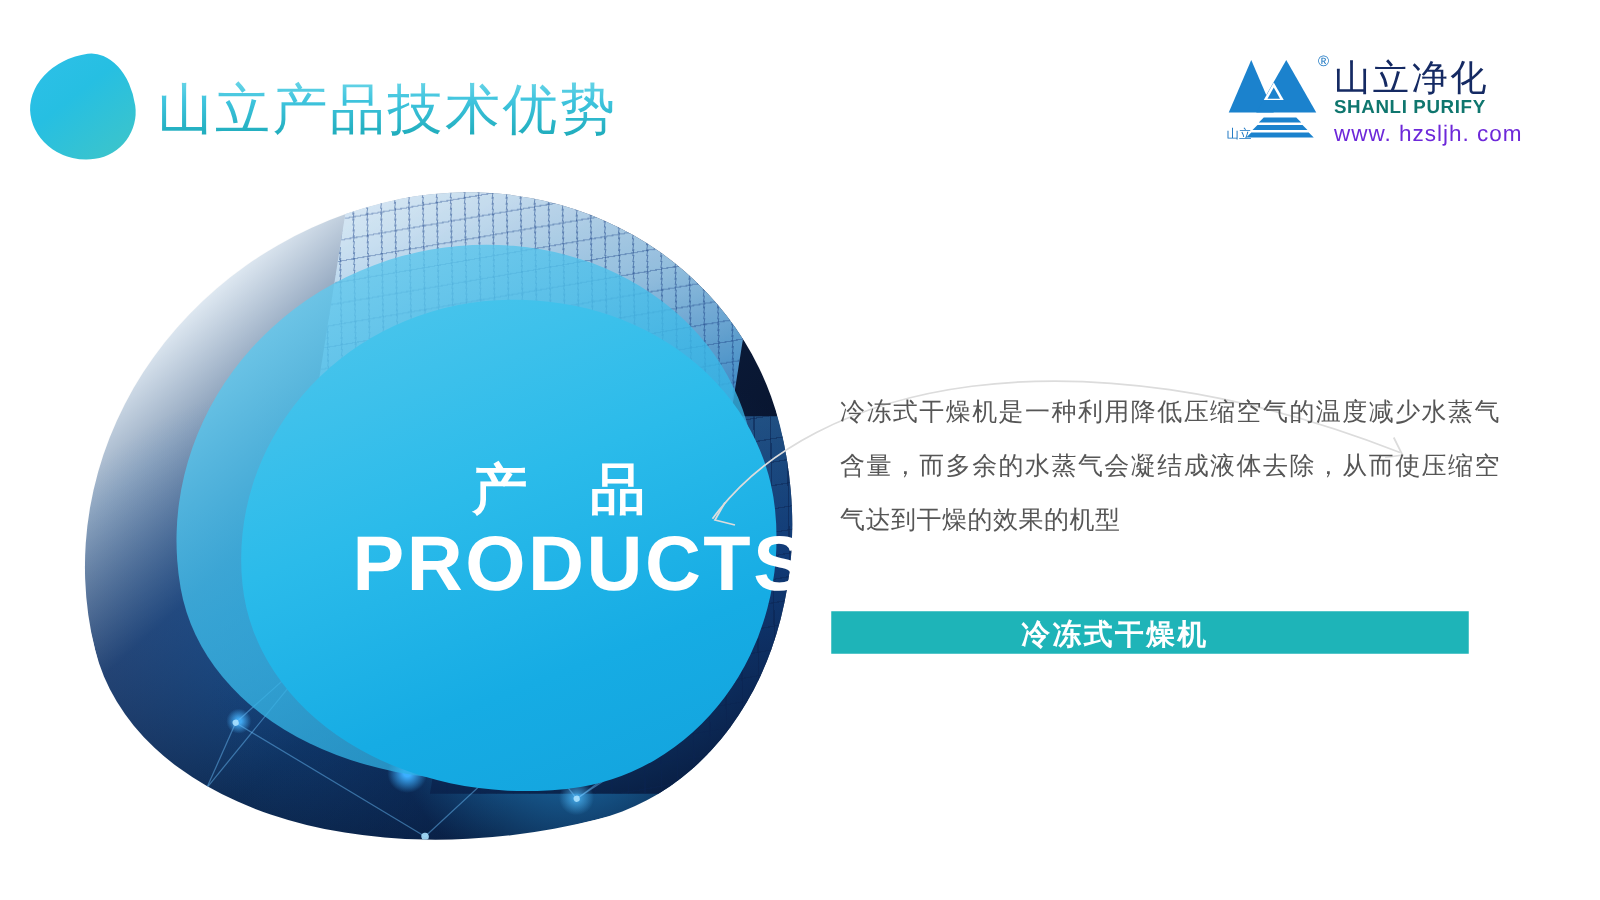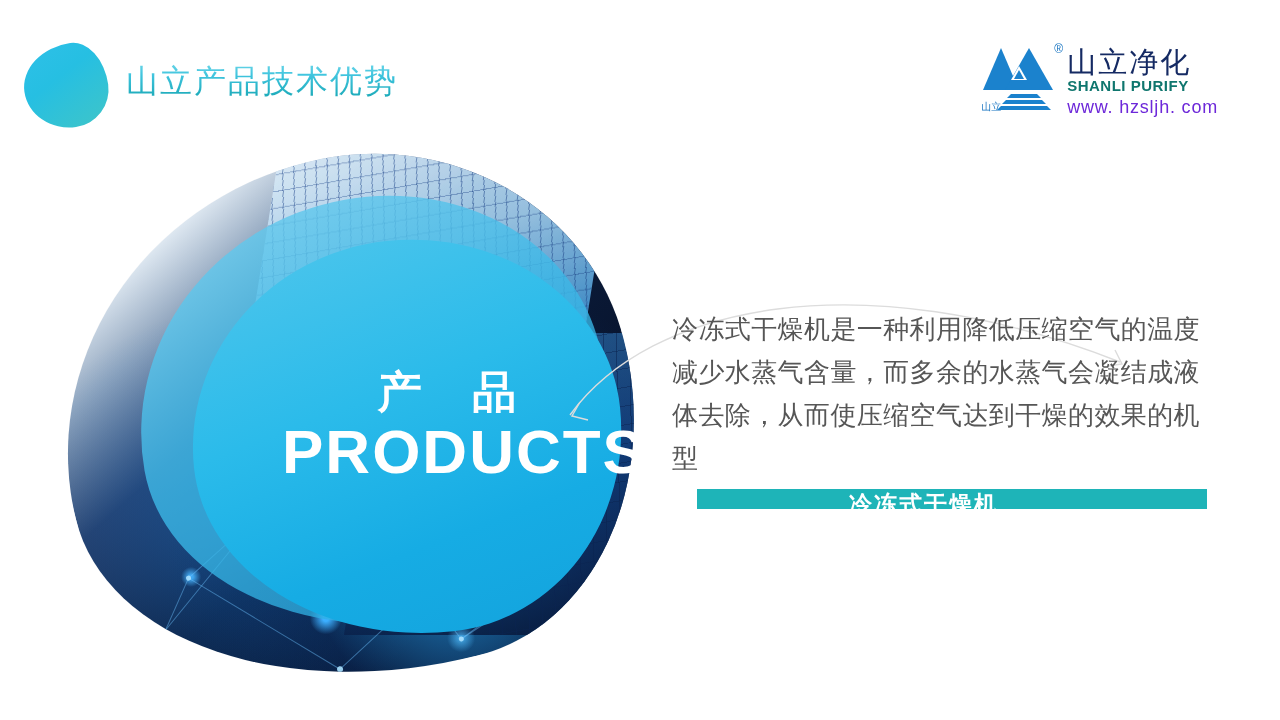--- a/index.html
+++ b/index.html
@@ -26,21 +26,21 @@
     width: 84px;
     height: 84px;
     background: linear-gradient(150deg, #2ec0e8 0%, #26bfe2 40%, #3fc5c8 100%);
     border-radius: 62% 38% 45% 55% / 50% 55% 45% 50%;
     transform: rotate(-8deg);
   }
   .slide-title {
     position: absolute;
     left: 126px;
     top: 62px;
-    font-size: 32px;
+    font-size: 44px;
     line-height: 1.2;
     letter-spacing: 2px;
     font-family: "DejaVu Sans", "Liberation Sans", sans-serif;
     font-weight: 400;
     background: linear-gradient(180deg, #6fd7e8 0%, #3fc4de 35%, #18a7b4 100%);
     -webkit-background-clip: text;
     background-clip: text;
     color: transparent;
     -webkit-text-fill-color: transparent;
     white-space: nowrap;
@@ -234,36 +234,36 @@
     height: 180px;
     pointer-events: none;
   }
 
   
   .desc {
     position: absolute;
     left: 672px;
     top: 308px;
     width: 528px;
-    font-size: 26px;
+    font-size: 20px;
     line-height: 43px;
     color: #565656;
     letter-spacing: 0.4px;
     font-family: "DejaVu Sans", "Liberation Sans", sans-serif;
     text-align: justify;
   }
   .product-banner {
     position: absolute;
-    left: 697px;
+    left: 665px;
     top: 489px;
     width: 510px;
-    height: 20px;
+    height: 34px;
     background: #1eb4b8;
     display: flex;
-    align-items: flex-start;
+    align-items: flex-end;
     justify-content: center;
   }
   .product-banner-label {
     color: #ffffff;
     font-size: 23px;
     font-weight: 700;
     letter-spacing: 2px;
     font-family: "DejaVu Sans", "Liberation Sans", sans-serif;
     transform: translateX(-28px);
   }

